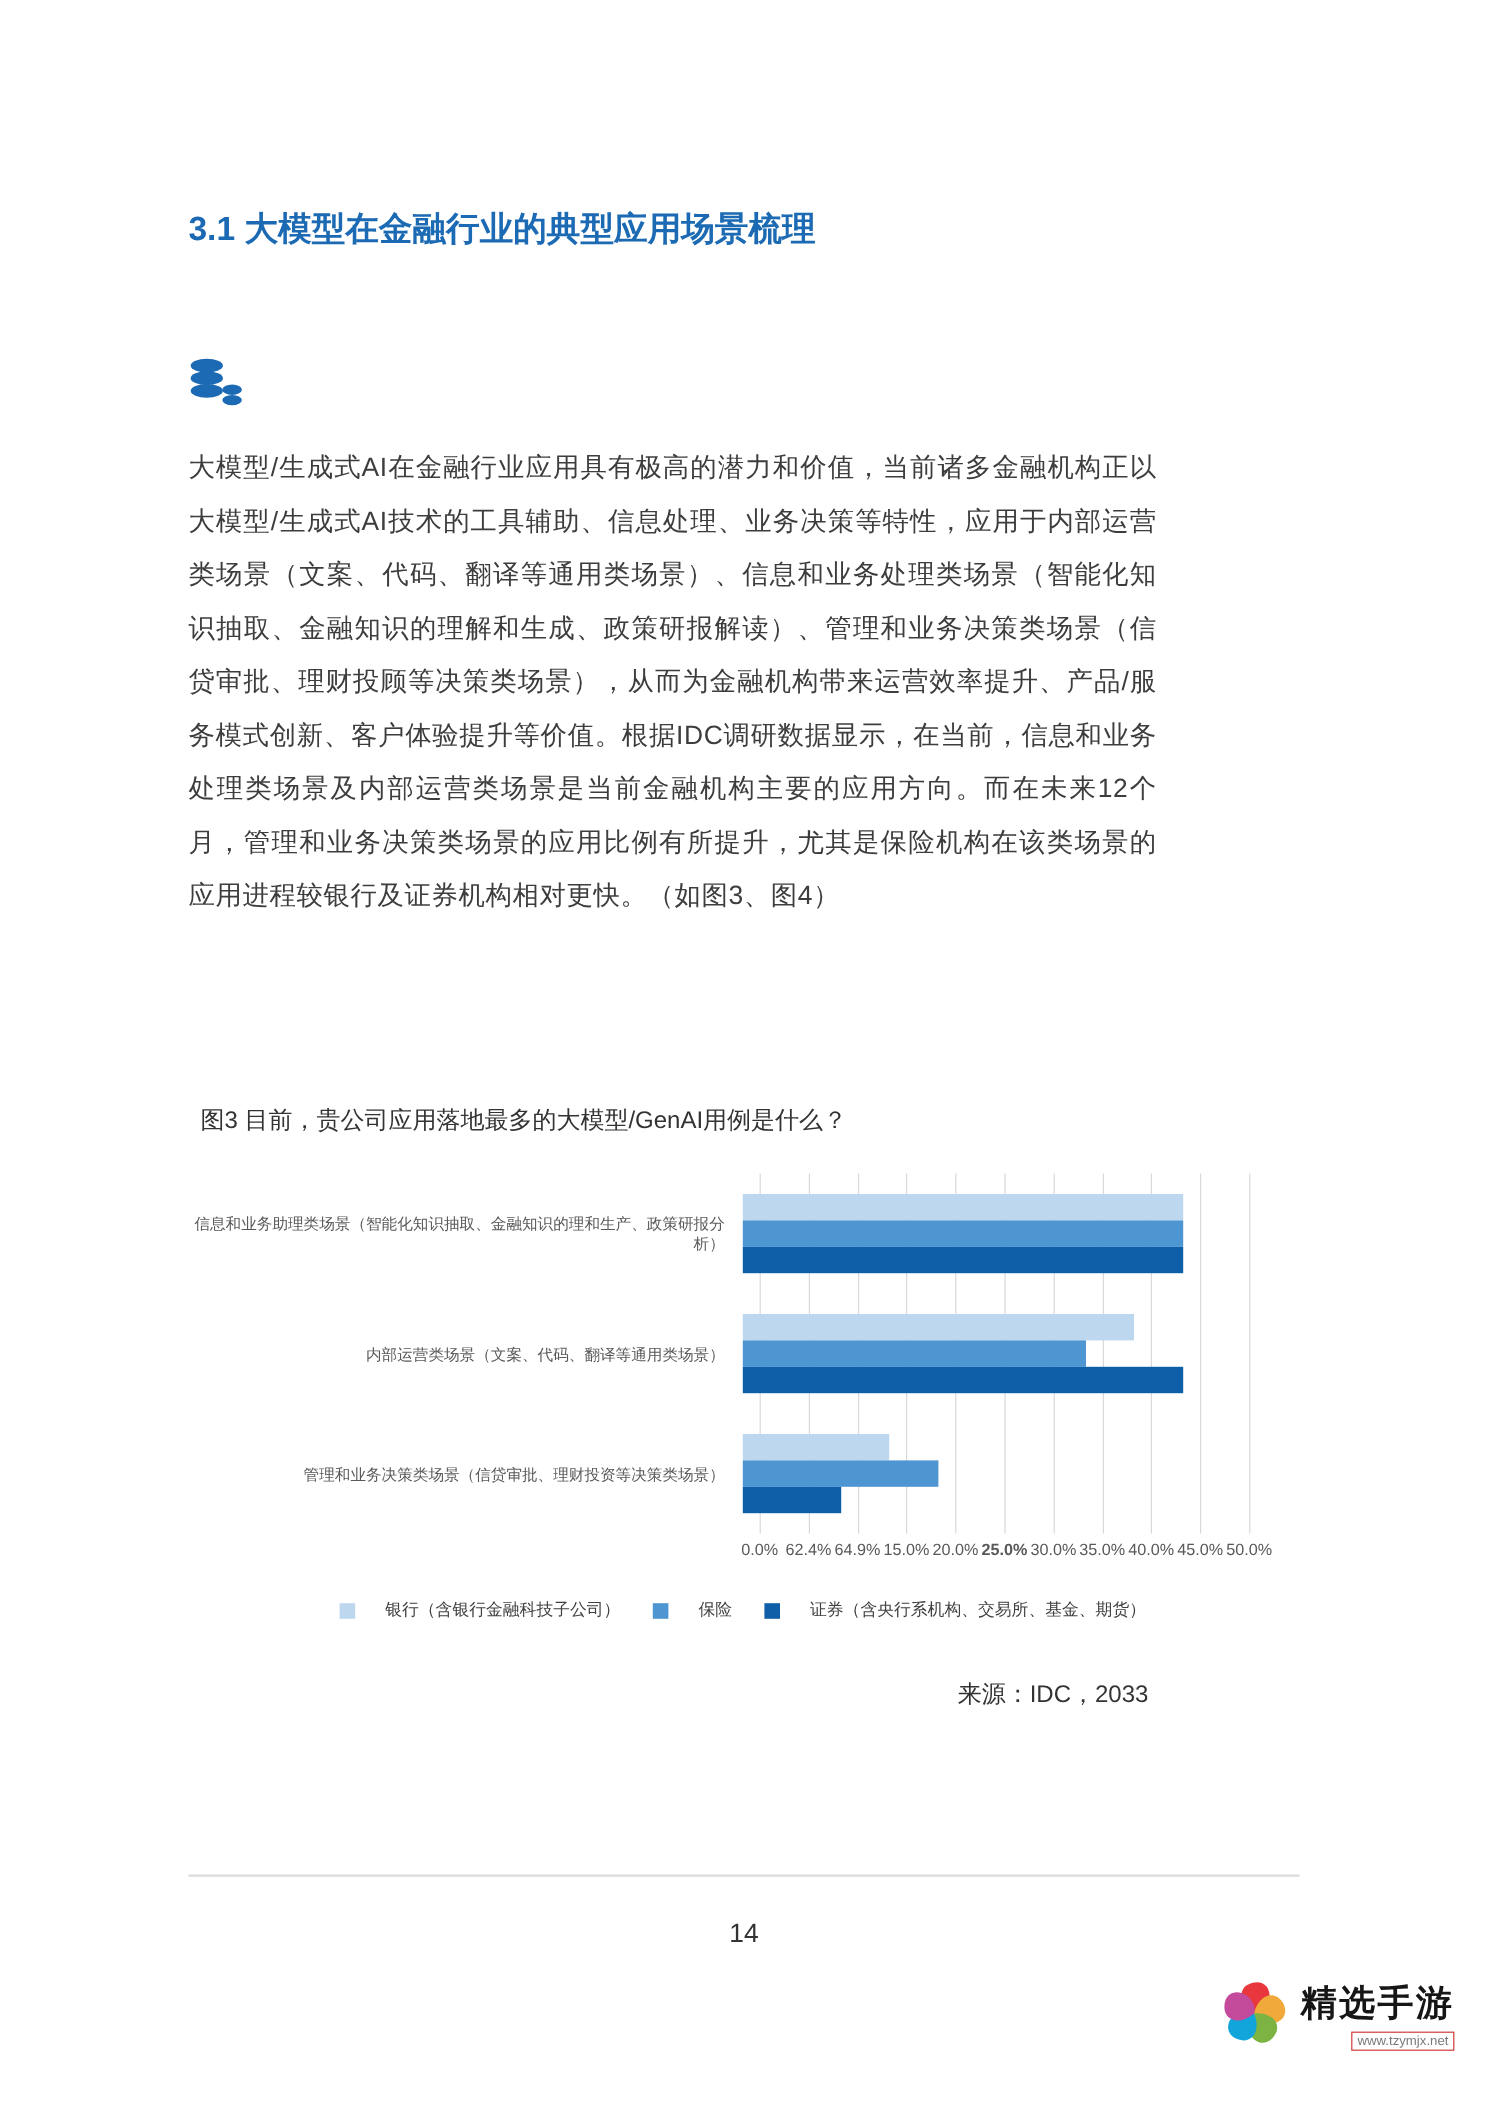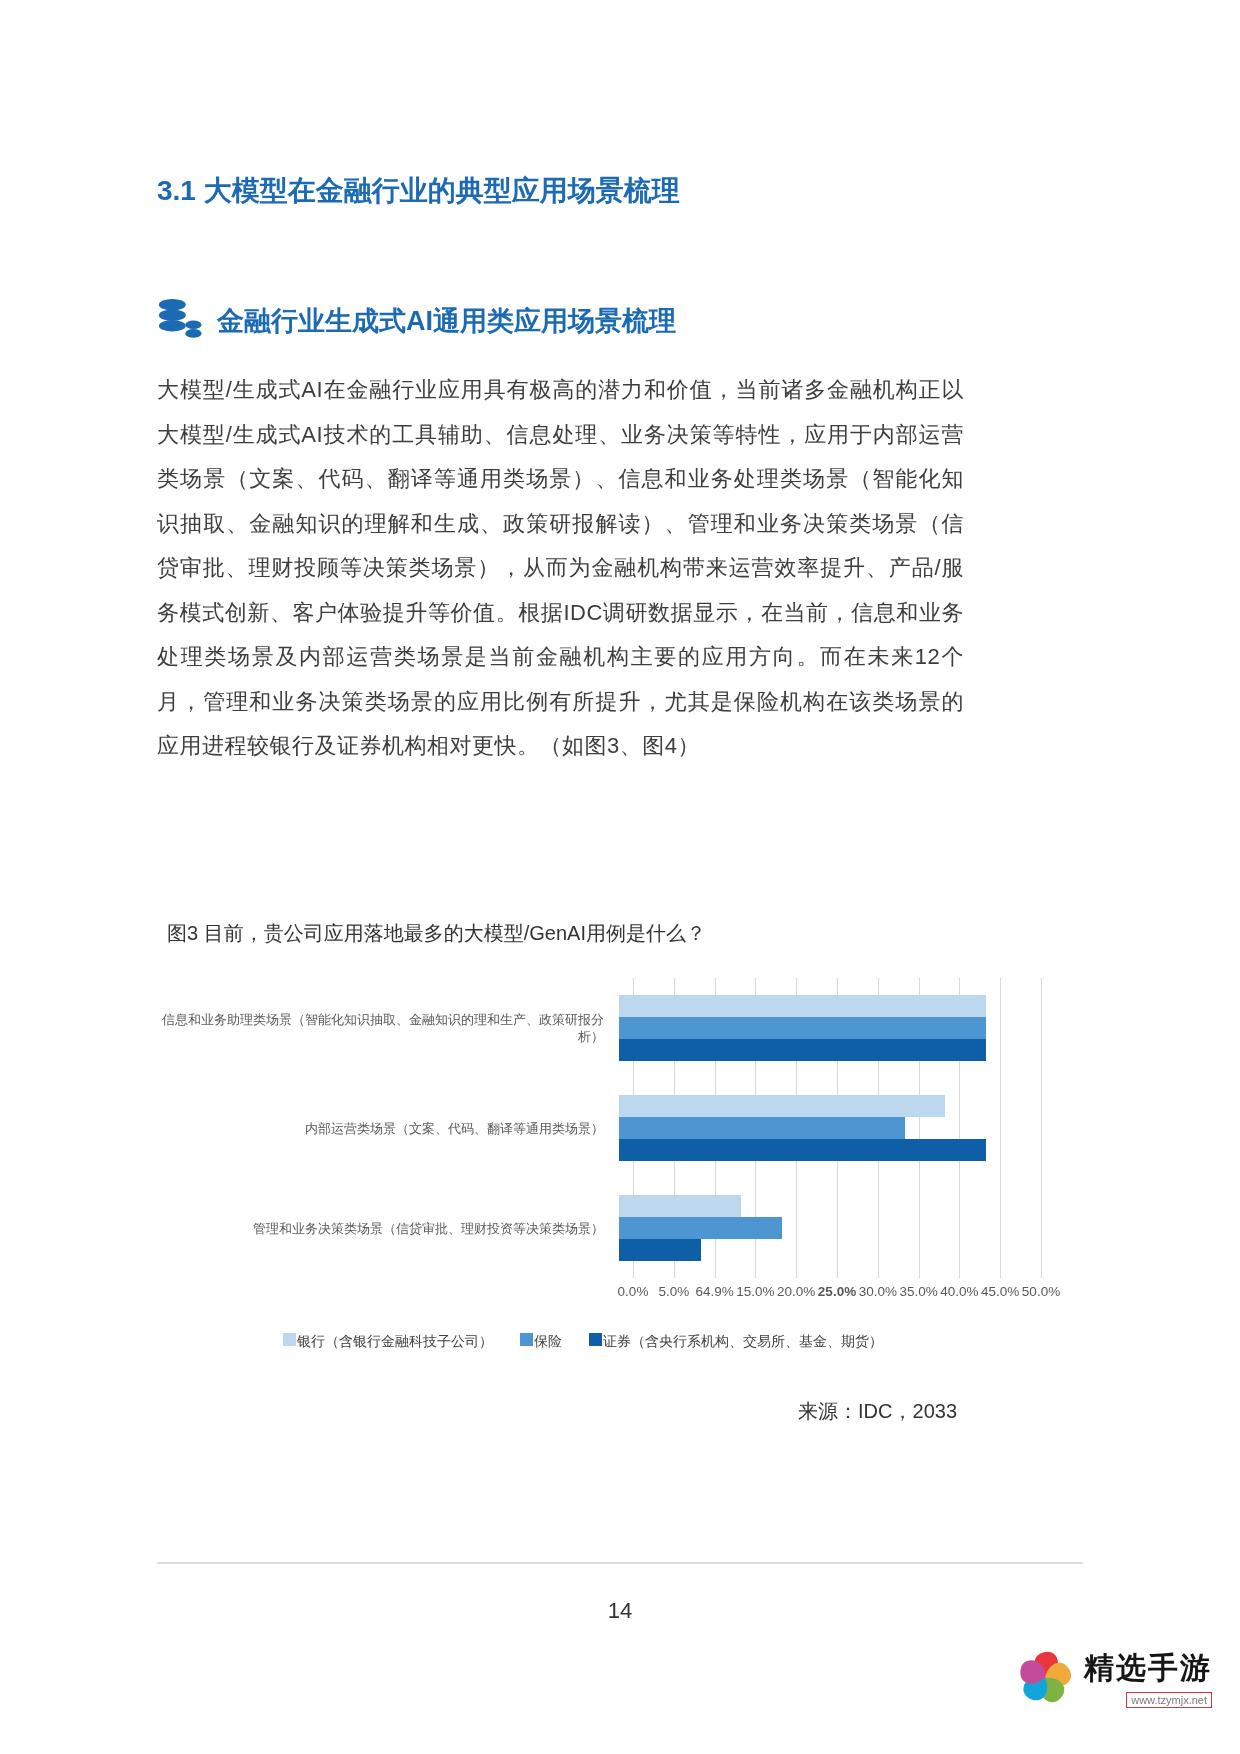--- a/index.html
+++ b/index.html
@@ -45,21 +45,21 @@
   .bars { width:408px; }
   .bar { height:22px; }
   .tick-row { position:relative; margin-left:476px; width:408px; height:24px; margin-top:6px; }
   .tick {
     position:absolute; transform:translateX(-50%);
     font-size:13.5px; color:#595959; white-space:nowrap;
   }
 
   
   .legend { left:283px; top:1333px; display:flex; align-items:center; gap:27px; }
-  .legend-item { display:flex; align-items:flex-start; gap:1px; }
+  .legend-item { display:flex; align-items:center; gap:25px; }
   .legend-swatch { width:13px; height:13px; display:inline-block; }
   .legend-label { font-size:14px; color:#404040; }
 
   
   .source { left:157px; top:1398px; width:800px; text-align:right; font-size:20px; color:#333333; }
 
   
   .divider { left:157px; right:157px; top:1562px; border-top:2px solid #DCDCDC; }
   .page-num { left:0; width:100%; top:1598px; text-align:center; font-size:22px; color:#333333; }
   .brand { right:28px; top:1645px; display:flex; align-items:center; gap:10px; }
@@ -80,21 +80,20 @@
     <svg width="46" height="46" viewBox="0 0 48 48">
       <g class="db-fill" fill="#1B6AB3">
         <ellipse cx="16" cy="9" rx="14" ry="6"></ellipse>
         <ellipse cx="16" cy="20" rx="14" ry="6"></ellipse>
         <ellipse cx="16" cy="31" rx="14" ry="6"></ellipse>
         <ellipse cx="38" cy="30" rx="8.5" ry="4.5"></ellipse>
         <ellipse cx="38" cy="39" rx="8.5" ry="4.5"></ellipse>
       </g>
     </svg>
   </span>
-  <span class="section-title">金融行业生成式AI通用类应用场景梳理</span>
 </div>
 
 <p class="abs para">大模型/生成式AI在金融行业应用具有极高的潜力和价值，当前诸多金融机构正以大模型/生成式AI技术的工具辅助、信息处理、业务决策等特性，应用于内部运营类场景（文案、代码、翻译等通用类场景）、信息和业务处理类场景（智能化知识抽取、金融知识的理解和生成、政策研报解读）、管理和业务决策类场景（信贷审批、理财投顾等决策类场景），从而为金融机构带来运营效率提升、产品/服务模式创新、客户体验提升等价值。根据IDC调研数据显示，在当前，信息和业务处理类场景及内部运营类场景是当前金融机构主要的应用方向。而在未来12个月，管理和业务决策类场景的应用比例有所提升，尤其是保险机构在该类场景的应用进程较银行及证券机构相对更快。（如图3、图4）</p>
 
 <div class="abs caption">图3 目前，贵公司应用落地最多的大模型/GenAI用例是什么？</div>
 
 <div class="abs chart">
   <div class="chart-body">
     <div class="grid-layer">
         <div class="gridline" style="left: 0%;"></div>
@@ -131,21 +130,21 @@
           <div class="bars">
             <div class="bar" style="width: 30%; background: rgb(189, 215, 238);"></div>
             <div class="bar" style="width: 40%; background: rgb(77, 150, 210);"></div>
             <div class="bar" style="width: 20%; background: rgb(14, 95, 168);"></div>
           </div>
         </div>
       </div>
   </div>
   <div class="tick-row">
       <span class="tick" style="left: 0%;">0.0%</span>
-      <span class="tick" style="left: 10%;">5.0%</span>
+      <span class="tick" style="left: 10%;">62.4%</span>
       <span class="tick" style="left: 20%;">64.9%</span>
       <span class="tick" style="left: 30%;">15.0%</span>
       <span class="tick" style="left: 40%;">20.0%</span>
       <span class="tick" style="left: 50%; font-weight: bold;">25.0%</span>
       <span class="tick" style="left: 60%;">30.0%</span>
       <span class="tick" style="left: 70%;">35.0%</span>
       <span class="tick" style="left: 80%;">40.0%</span>
       <span class="tick" style="left: 90%;">45.0%</span>
       <span class="tick" style="left: 100%;">50.0%</span>
     </div>

